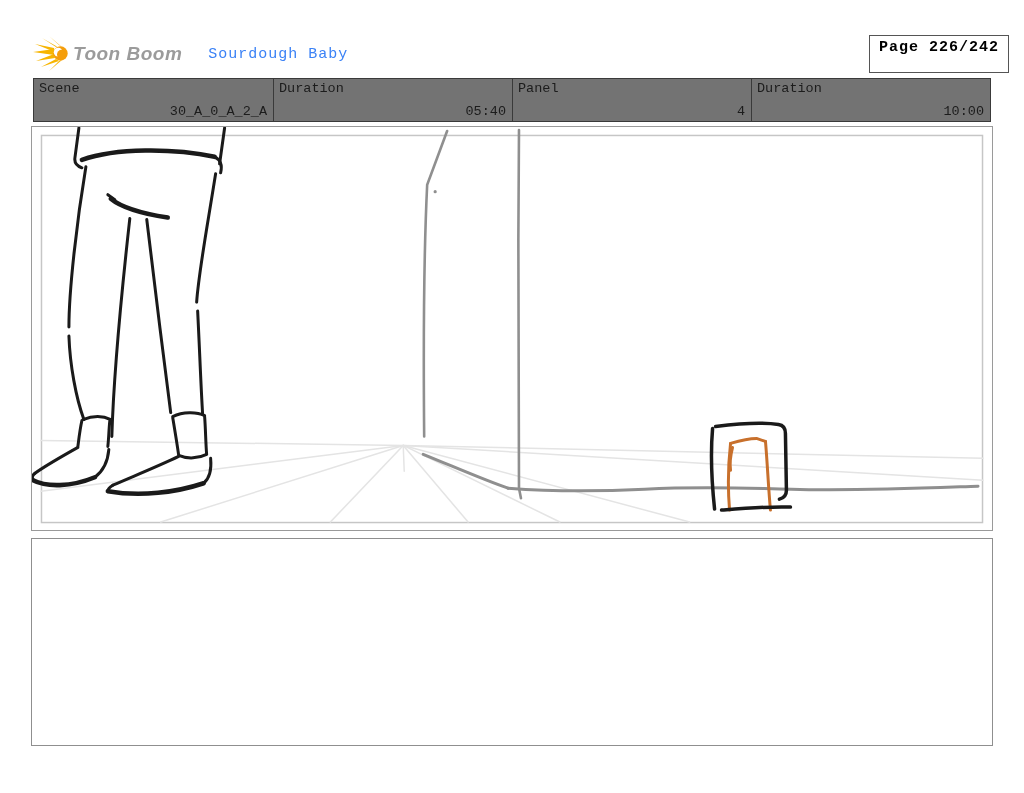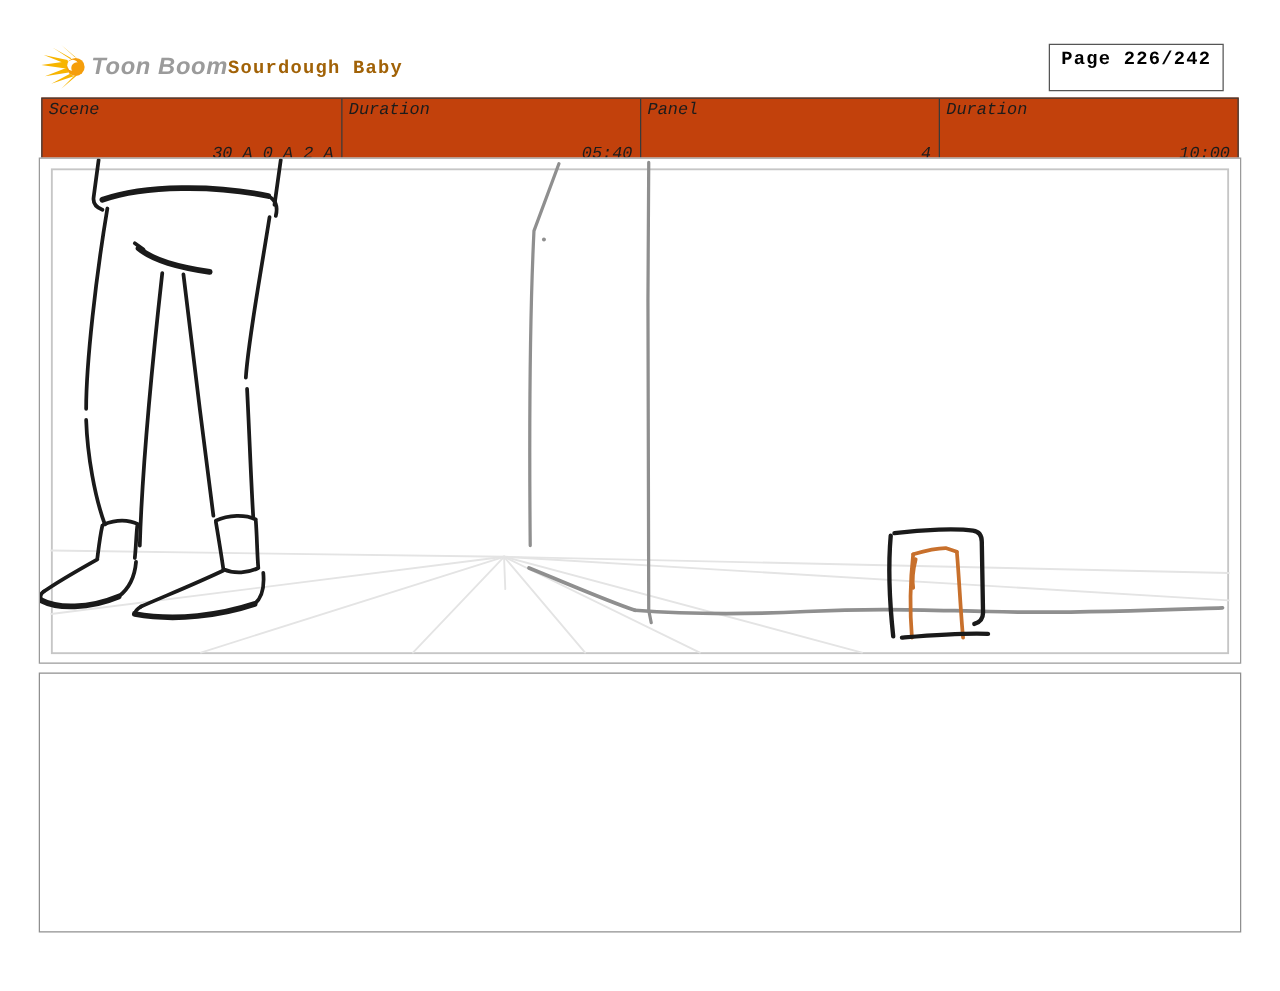--- a/index.html
+++ b/index.html
@@ -1,29 +1,29 @@
 <!DOCTYPE html>
 <html style="--ink: #1a1a1a; --wall-gray: #8f8f8f; --ray-gray: #e4e4e4; --accent-orange: #c8702c; --logo-yellow: #f7b500; --logo-head: #f59e0b; --logo-gray: #9b9b9b; --border-gray: #9a9a9a; --inner-frame-gray: #c6c6c6; --caption-border: #8f8f8f; --table-border: #3a3a3a;"><head>
 <meta charset="utf-8">
 <style>
   html,body{margin:0;padding:0;background:#ffffff;}
   .page{position:relative;width:1024px;height:793px;background:#fff;overflow:hidden;
         font-family:"Liberation Mono","DejaVu Sans Mono",monospace;color:#111;}
   
-  .header{position:absolute;left:33px;top:36px;right:45px;height:36px;display:flex;align-items:center;}
+  .header{position:absolute;left:33px;top:36px;right:15px;height:36px;display:flex;align-items:center;}
   .logo-mark{width:36px;height:36px;flex:0 0 auto;}
   .logo-text{font-family:"Liberation Sans","DejaVu Sans",sans-serif;font-style:italic;font-weight:bold;
              font-size:19px;color:var(--logo-gray);letter-spacing:.5px;margin-left:4px;}
-  .doc-title{font-size:15px;font-weight:bold;color:#a16207;letter-spacing:1px;}
+  .doc-title{font-size:15px;font-weight:normal;color:#3b82f6;margin-left:26px;letter-spacing:1px;}
   .page-box{margin-left:auto;border:1.6px solid #555;padding:3px 9px 16px 9px;
             font-size:15px;font-weight:bold;color:#000;background:#fff;letter-spacing:1px;}
   
-  .info-table{position:absolute;left:33px;top:78px;width:958px;height:56px;
+  .info-table{position:absolute;left:33px;top:78px;width:958px;height:44px;
               border:1.4px solid var(--table-border);box-sizing:border-box;
-              display:grid;grid-template-columns:1fr 1fr 1fr 1fr;background:#c2410c;font-style:italic;}
+              display:grid;grid-template-columns:1fr 1fr 1fr 1fr;background:#737373;}
   .info-cell{position:relative;border-left:1.4px solid var(--table-border);}
   .info-cell:first-child{border-left:none;}
   .cell-label{position:absolute;top:2px;left:5px;font-size:13.5px;color:#1c1c1c;}
   .cell-value{position:absolute;bottom:2px;right:6px;font-size:13.5px;color:#1c1c1c;text-align:center;}
   
   .board-panel{position:absolute;left:31px;top:126px;width:962px;height:405px;
                border:1.6px solid var(--border-gray);box-sizing:border-box;background:#fff;}
   .board-panel svg{position:absolute;left:0;top:0;width:100%;height:100%;}
   .caption-panel{position:absolute;left:31px;top:538px;width:962px;height:208px;
                  border:1.6px solid var(--caption-border);box-sizing:border-box;background:#fff;}

